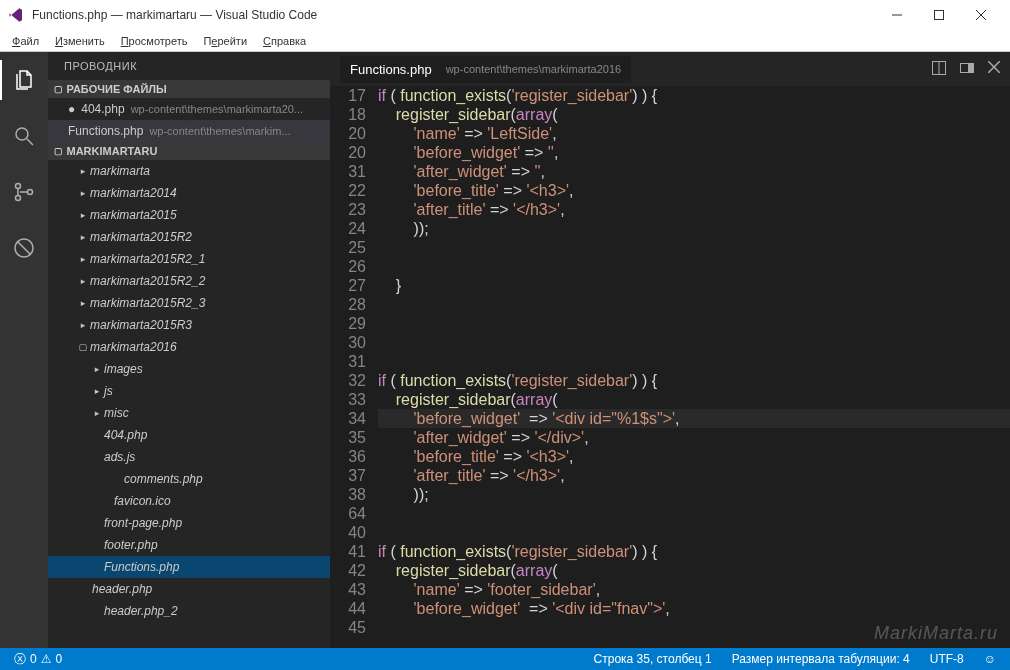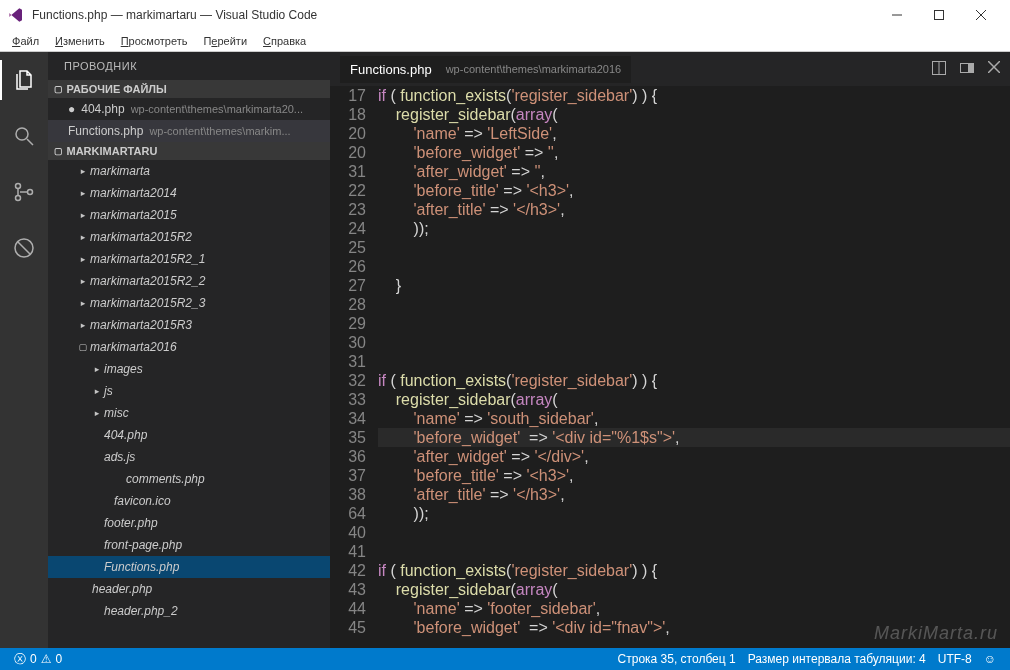--- a/index.html
+++ b/index.html
@@ -43,21 +43,21 @@
 .code { flex: 1; color: #d4d4d4; overflow: hidden; }
 .code .cl { height: 19px; line-height: 19px; white-space: pre; }
 .code .cl.current { background: #2a2a2a; }
 .s-k { color: #c586c0; }
 .s-fn { color: #dcdcaa; }
 .s-str { color: #ce9178; }
 .s-pn { color: #d4d4d4; }
 .s-op { color: #d4d4d4; }
 .statusbar { height: 22px; background: #007acc; color: #fff; display: flex; align-items: center; padding: 0 8px; font-size: 12px; }
 .statusbar .sb-item { padding: 0 6px; display: flex; align-items: center; gap: 4px; cursor: pointer; }
-.statusbar .sb-right { margin-left: auto; display: flex; }
+.statusbar .sb-right { margin-left: auto; display: flex; gap: 8px; }
 .watermark { position: absolute; right: 12px; bottom: 26px; color: rgba(255,255,255,0.25); font-style: italic; font-size: 18px; pointer-events: none; letter-spacing: 1px; }
 ::-webkit-scrollbar { width: 10px; }
 ::-webkit-scrollbar-thumb { background: #424242; }
 ::-webkit-scrollbar-track { background: transparent; }
 </style>
 </head>
 <body>
 
 <div class="titlebar">
   <svg class="vs-icon" viewBox="0 0 24 24">
@@ -194,35 +194,35 @@
           <span class="label">misc</span>
         </div>
         <div class="tree-row" style="padding-left: 42px;">
           <span class="tw blank">▸</span>
           <span class="label">404.php</span>
         </div>
         <div class="tree-row" style="padding-left: 42px;">
           <span class="tw blank">▸</span>
           <span class="label">ads.js</span>
         </div>
-        <div class="tree-row" style="padding-left: 42px; margin-left: 22px;">
+        <div class="tree-row" style="padding-left: 62px;">
           <span class="tw blank">▸</span>
           <span class="label">comments.php</span>
         </div>
         <div class="tree-row" style="padding-left: 52px;">
           <span class="tw blank">▸</span>
           <span class="label">favicon.ico</span>
         </div>
         <div class="tree-row" style="padding-left: 42px;">
           <span class="tw blank">▸</span>
+          <span class="label">front-page.php</span>
+        </div>
+        <div class="tree-row" style="padding-left: 42px;">
+          <span class="tw blank">▸</span>
           <span class="label">footer.php</span>
-        </div>
-        <div class="tree-row" style="padding-left: 42px;">
-          <span class="tw blank">▸</span>
-          <span class="label">front-page.php</span>
         </div>
         <div class="tree-row selected" style="padding-left: 42px;">
           <span class="tw blank">▸</span>
           <span class="label">Functions.php</span>
         </div>
         <div class="tree-row" style="padding-left: 30px;">
           <span class="tw blank">▸</span>
           <span class="label">header.php</span>
         </div>
         <div class="tree-row" style="padding-left: 42px;">
@@ -296,21 +296,20 @@
           <div class="cl">        <span class="s-pn">));</span></div>
           <div class="cl"></div>
           <div class="cl"></div>
           <div class="cl">    <span class="s-pn">}</span></div>
           <div class="cl"></div>
           <div class="cl"></div>
           <div class="cl"></div>
           <div class="cl"></div>
           <div class="cl"><span class="s-k">if</span> <span class="s-pn">(</span> <span class="s-fn">function_exists</span><span class="s-pn">(</span><span class="s-str">'register_sidebar'</span><span class="s-pn">)</span> <span class="s-pn">)</span> <span class="s-pn">{</span></div>
           <div class="cl">    <span class="s-fn">register_sidebar</span><span class="s-pn">(</span><span class="s-k">array</span><span class="s-pn">(</span></div>
-          <div class="cl">        <span class="s-str">'name'</span> <span class="s-op">=&gt;</span> <span class="s-str">'south_sidebar'</span><span class="s-pn">,</span></div>
           <div class="cl current">        <span class="s-str">'before_widget'</span>  <span class="s-op">=&gt;</span> <span class="s-str">'&lt;div id="%1$s"&gt;'</span><span class="s-pn">,</span></div>
           <div class="cl">        <span class="s-str">'after_widget'</span> <span class="s-op">=&gt;</span> <span class="s-str">'&lt;/div&gt;'</span><span class="s-pn">,</span></div>
           <div class="cl">        <span class="s-str">'before_title'</span> <span class="s-op">=&gt;</span> <span class="s-str">'&lt;h3&gt;'</span><span class="s-pn">,</span></div>
           <div class="cl">        <span class="s-str">'after_title'</span> <span class="s-op">=&gt;</span> <span class="s-str">'&lt;/h3&gt;'</span><span class="s-pn">,</span></div>
           <div class="cl">        <span class="s-pn">));</span></div>
           <div class="cl"></div>
           <div class="cl"></div>
           <div class="cl"><span class="s-k">if</span> <span class="s-pn">(</span> <span class="s-fn">function_exists</span><span class="s-pn">(</span><span class="s-str">'register_sidebar'</span><span class="s-pn">)</span> <span class="s-pn">)</span> <span class="s-pn">{</span></div>
           <div class="cl">    <span class="s-fn">register_sidebar</span><span class="s-pn">(</span><span class="s-k">array</span><span class="s-pn">(</span></div>
           <div class="cl">        <span class="s-str">'name'</span> <span class="s-op">=&gt;</span> <span class="s-str">'footer_sidebar'</span><span class="s-pn">,</span></div>

